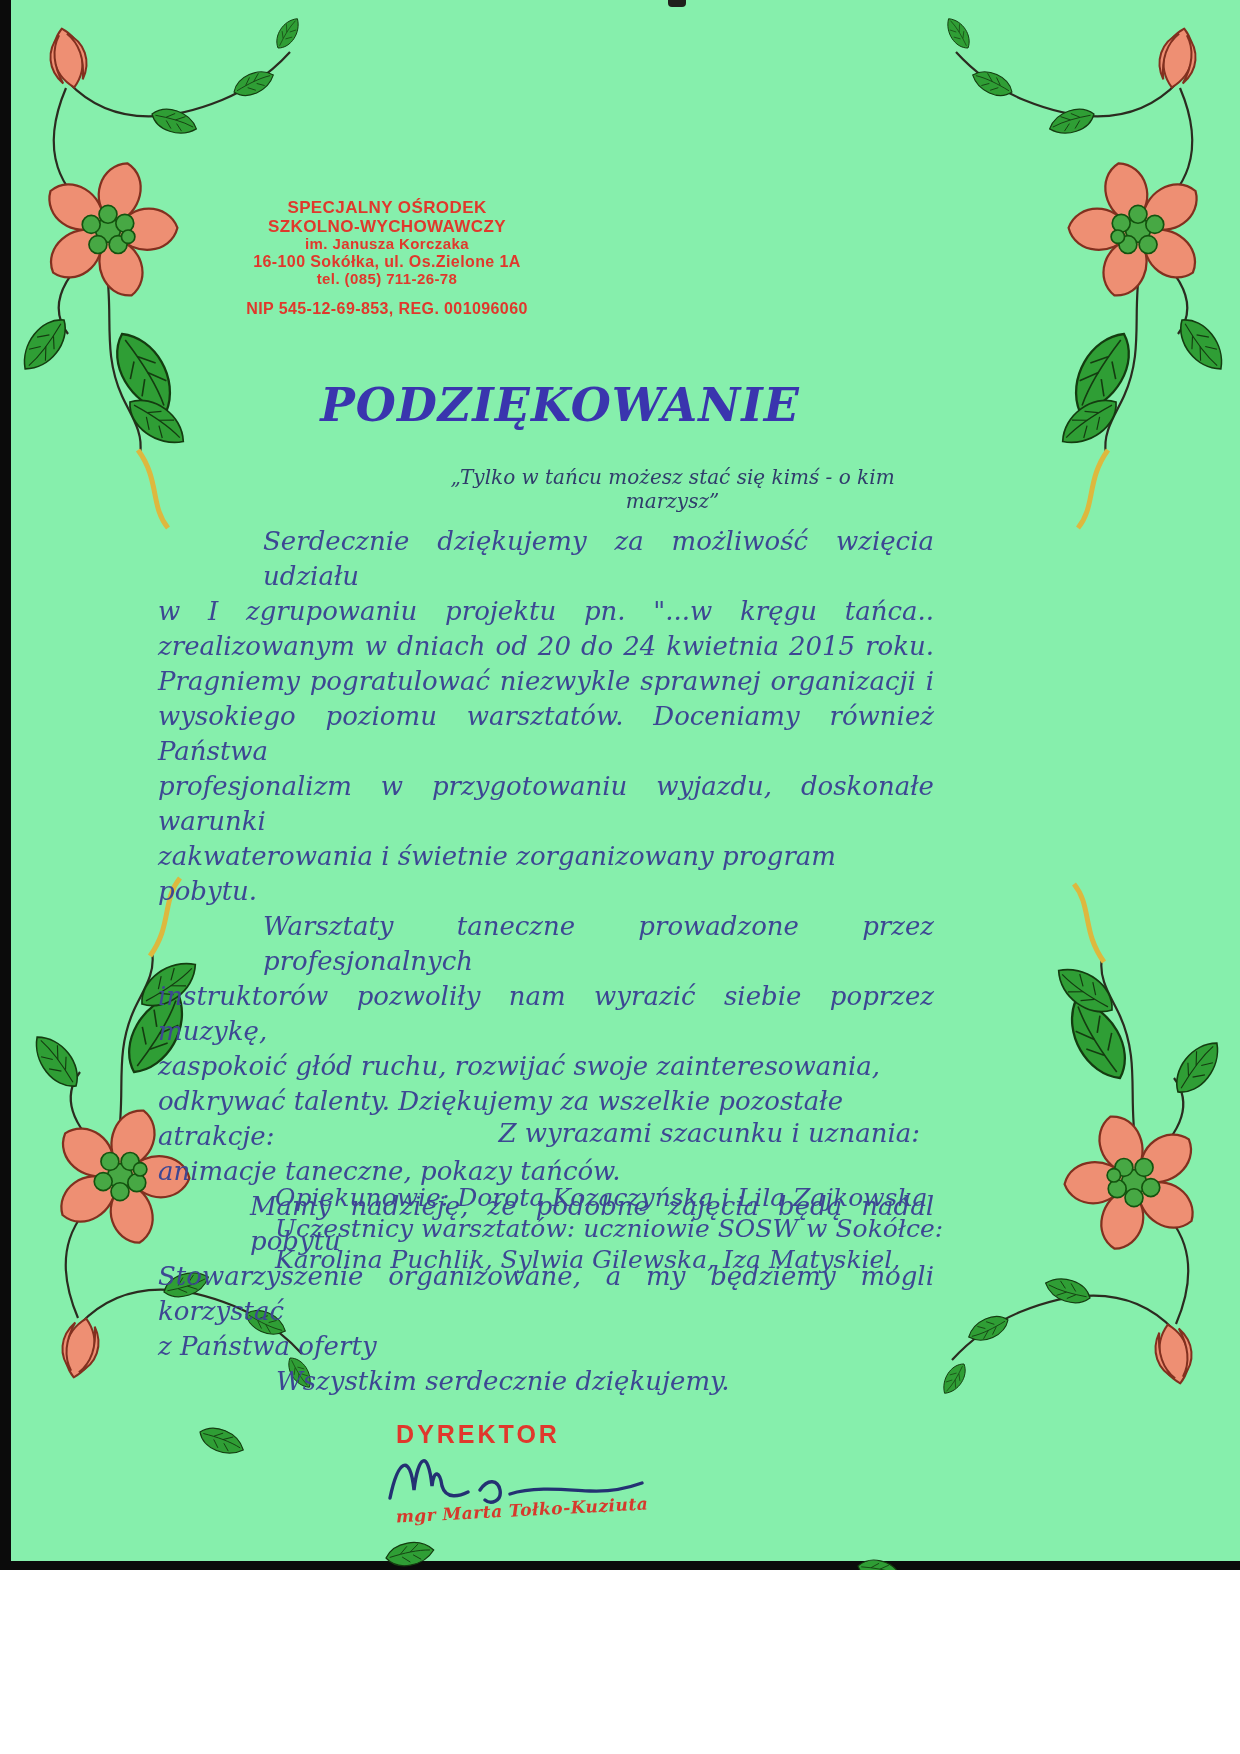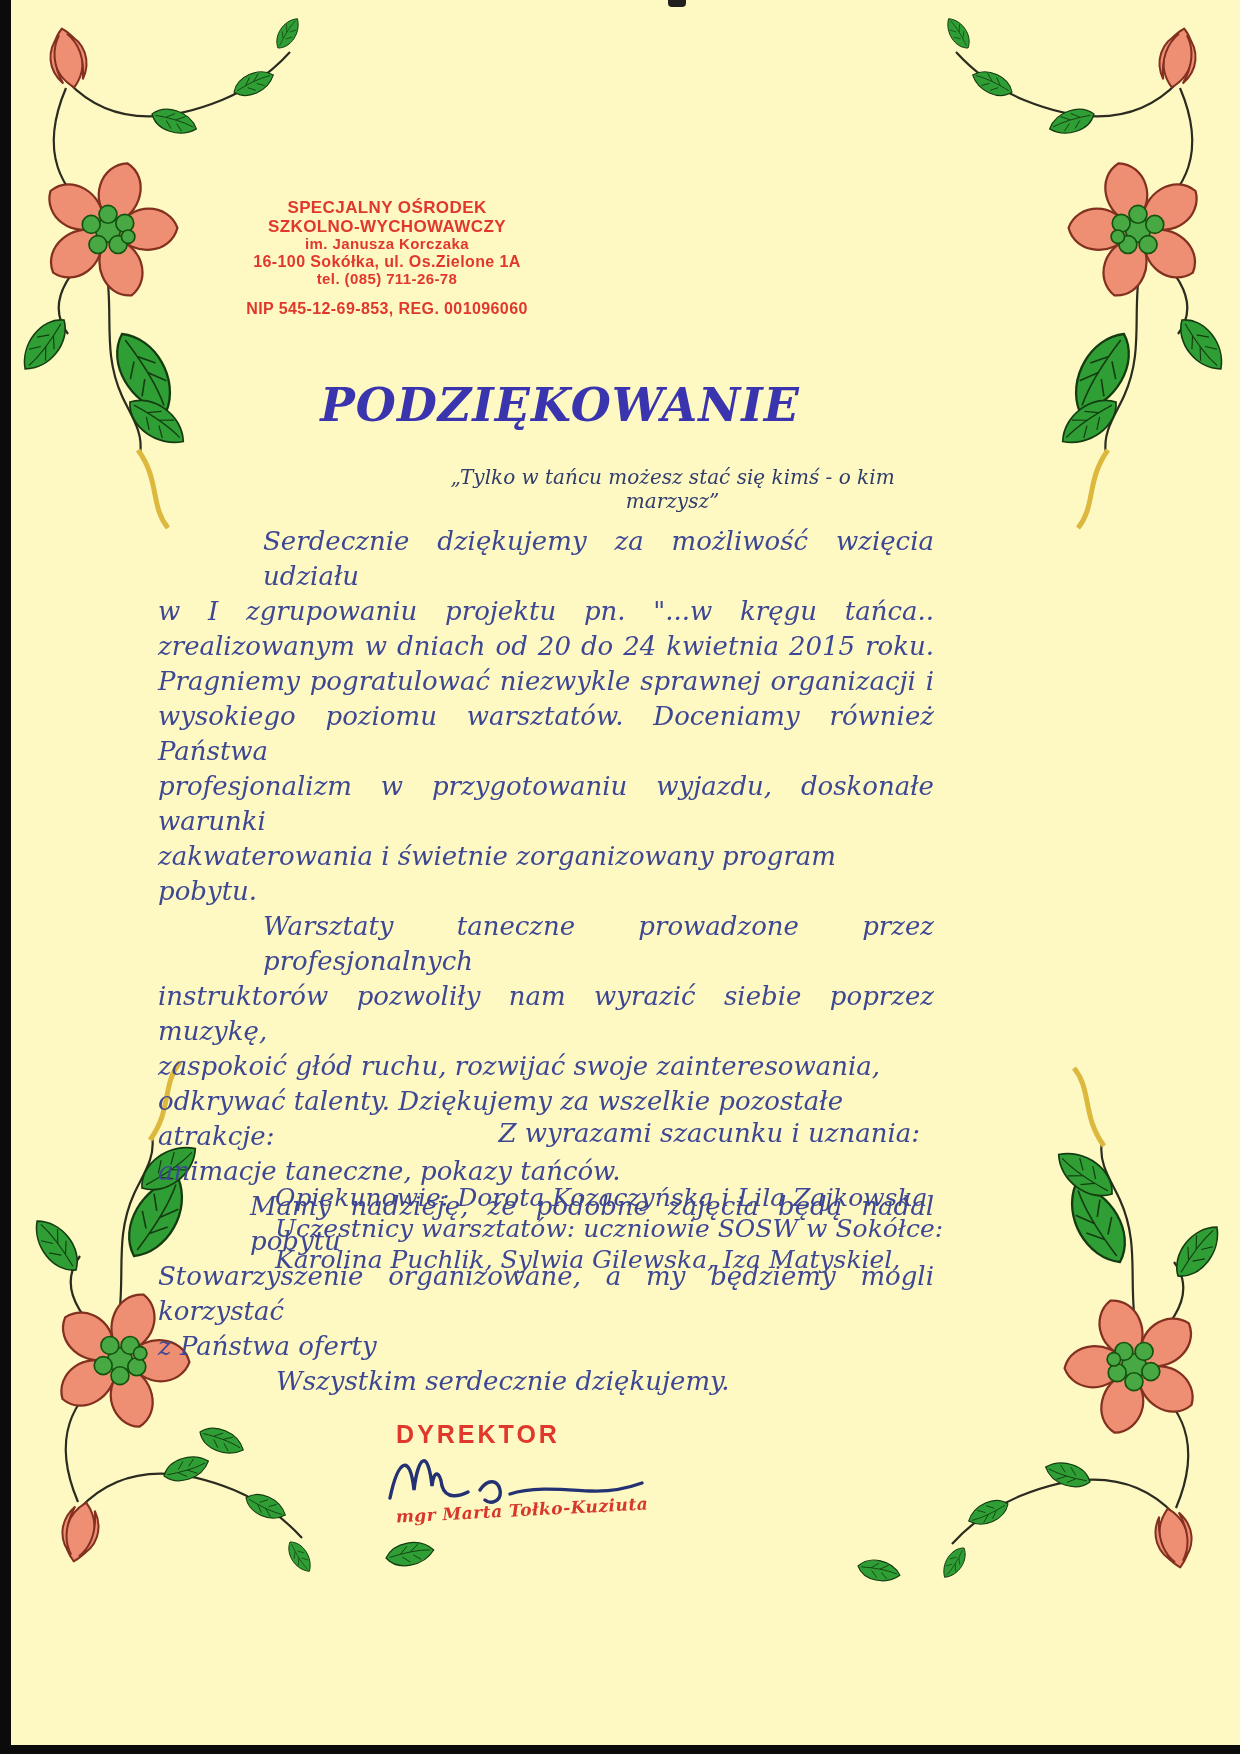--- a/index.html
+++ b/index.html
@@ -1,19 +1,19 @@
 <!DOCTYPE html>
 <html><head>
 <meta charset="utf-8">
 <style>
   html,body{margin:0;padding:0;}
   .page{
     position:relative;
-    width:1240px;height:1754px;
-    background:#fef9c3;
+    width:1240px;height:1570px;
+    background:#86efac;
     overflow:hidden;
     font-family:"DejaVu Serif", serif;
   }
   
   .edge-left{position:absolute;left:0;top:0;width:11px;height:100%;background:#0b0b0b;}
   .edge-bottom{position:absolute;left:0;bottom:0;width:100%;height:9px;background:#0b0b0b;}
   .edge-top-mark{position:absolute;left:668px;top:0;width:18px;height:7px;background:#20201c;border-radius:0 0 4px 4px;}
 
   
   .corner{position:absolute;width:320px;height:530px;pointer-events:none;}

